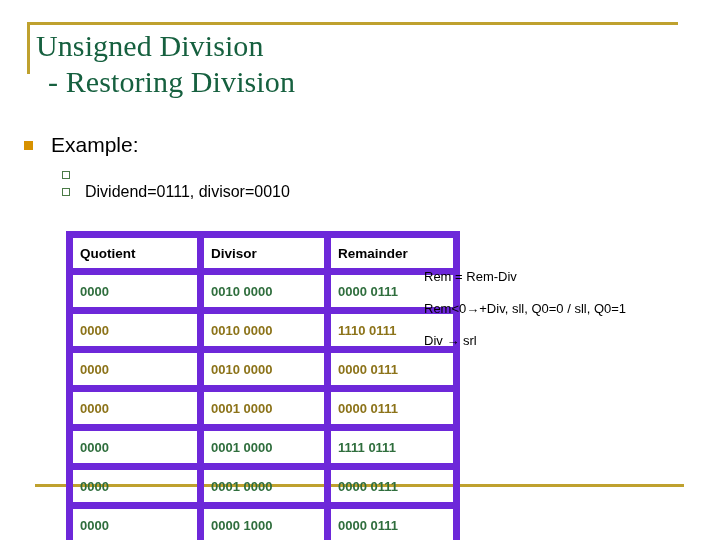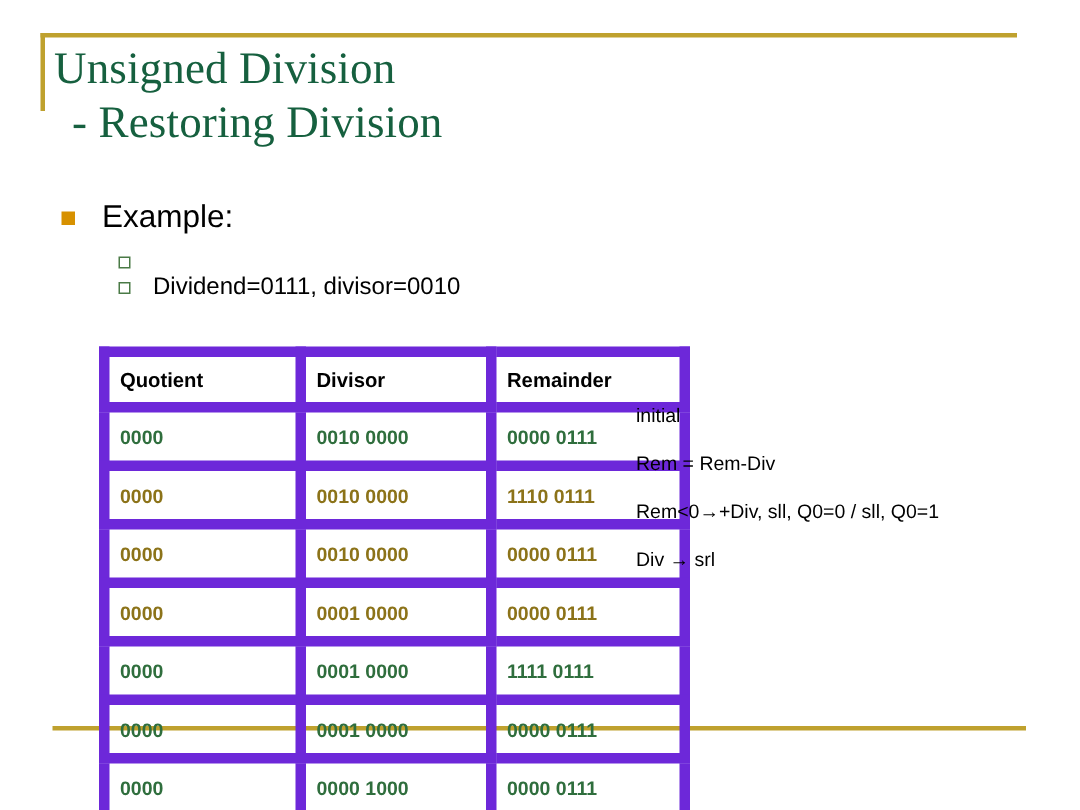--- a/index.html
+++ b/index.html
@@ -58,21 +58,21 @@
     white-space: nowrap;
   }
   .title-line-2 {
     padding-left: 12px;
     font-size: 30px;
   }
 
   
   .bullets {
     position: absolute;
-    left: 41px;
+    left: 24px;
     top: 132px;
     width: 520px;
   }
   .bullet-l1 {
     display: flex;
     align-items: flex-start;
     margin-bottom: 6px;
   }
   .bullet-l1 .marker {
     width: 9px;
@@ -241,17 +241,16 @@
       <tr>
         <td class="c0 green">….</td>
         <td class="c1 green">……</td>
         <td class="c2 green">……</td>
       </tr>
     </tbody>
   </table>
 </div>
 
 <div class="annotations">
-  <div class="anno">initial</div>
   <div class="anno">Rem = Rem-Div</div>
   <div class="anno">Rem&lt;0→+Div, sll, Q0=0 / sll, Q0=1</div>
   <div class="anno">Div → srl</div>
 </div>
 
 </body></html>

